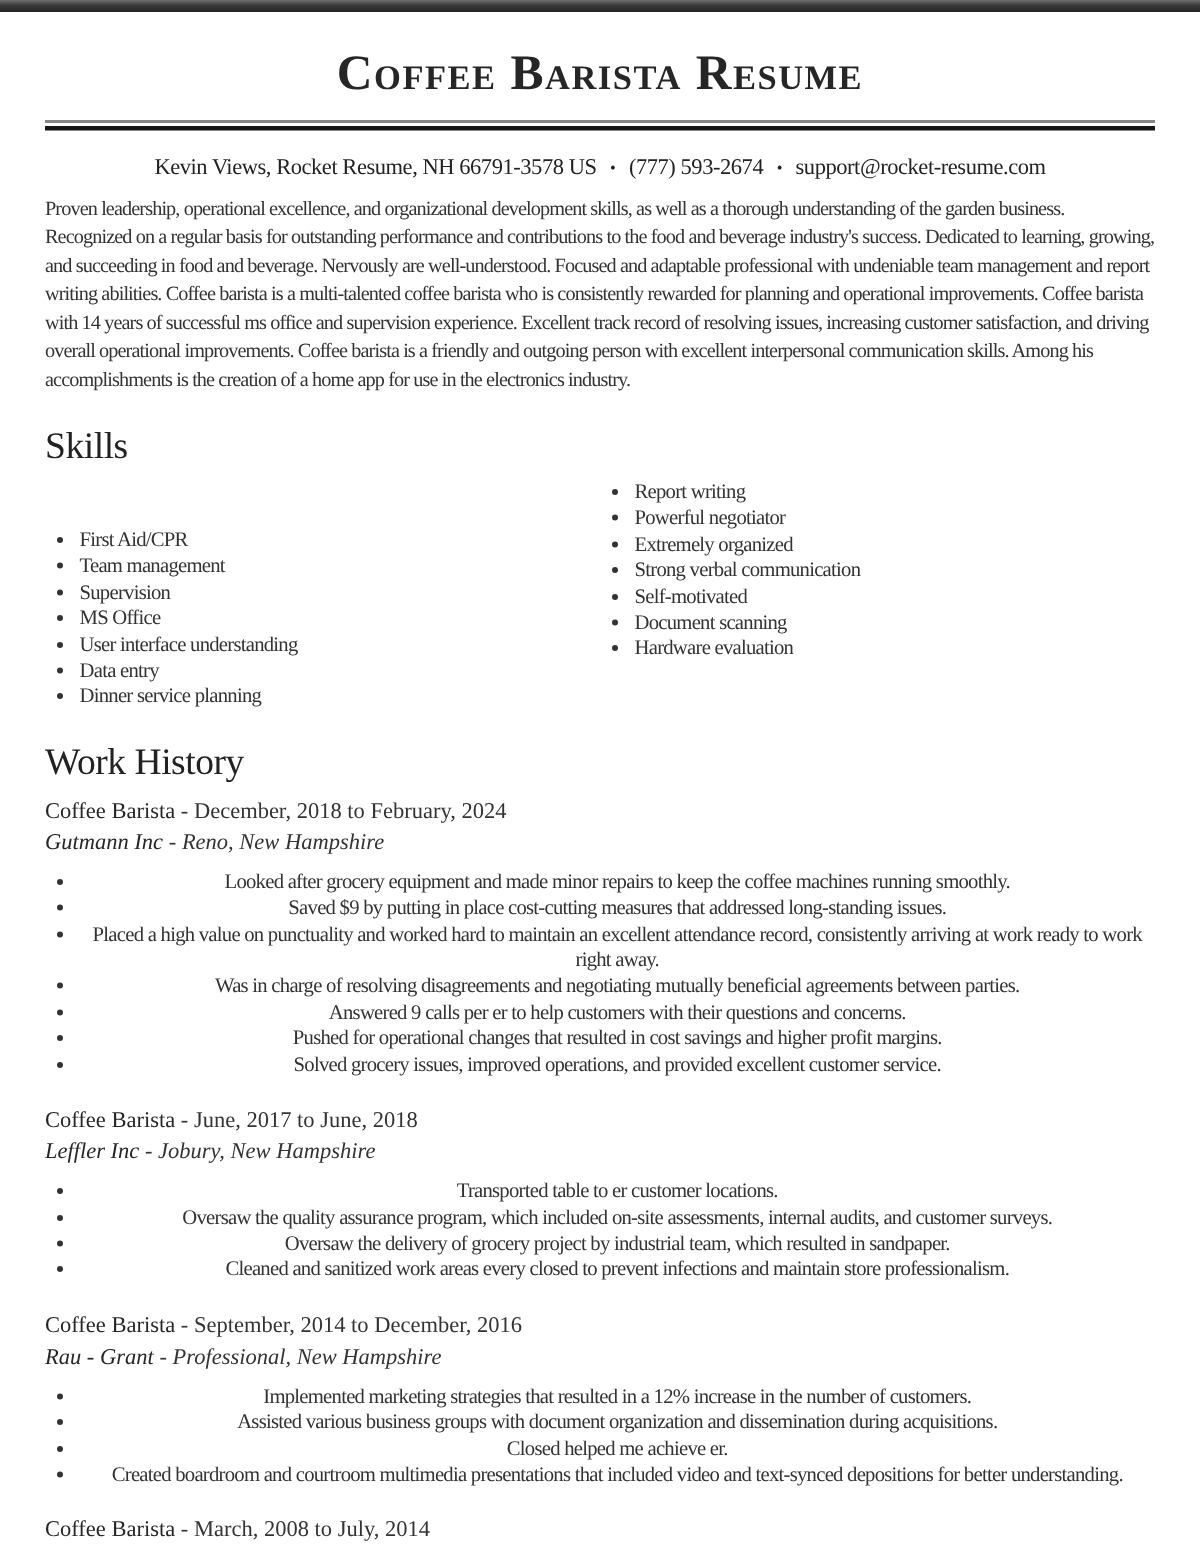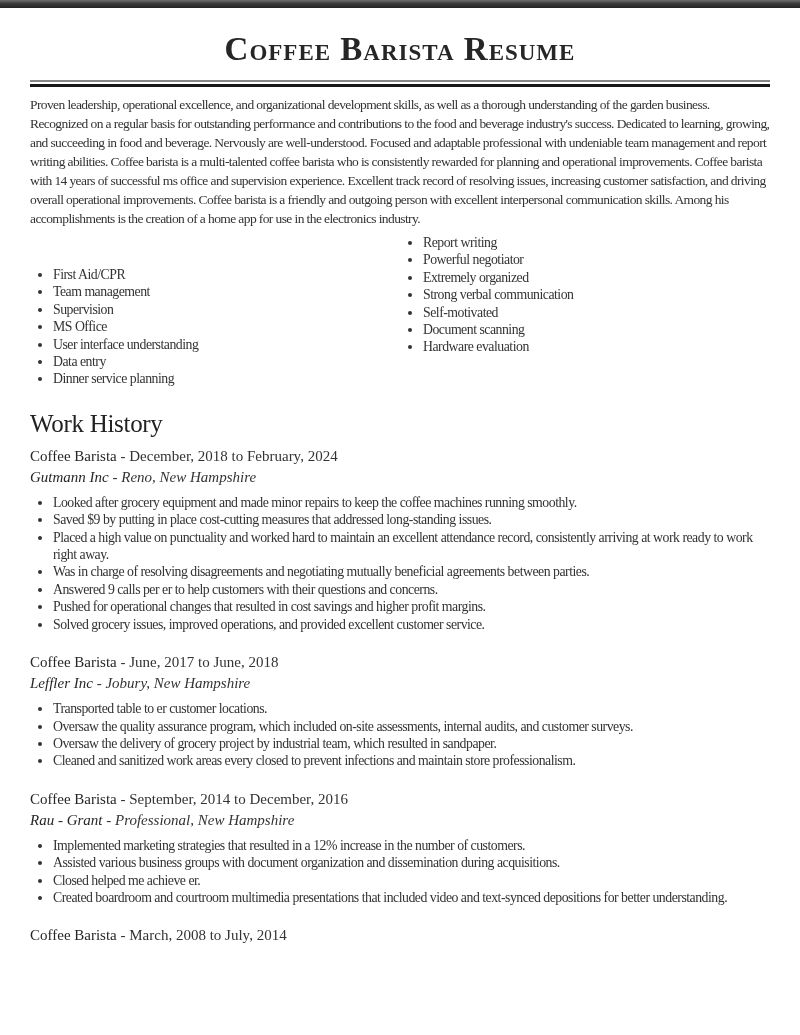--- a/index.html
+++ b/index.html
@@ -101,36 +101,41 @@
     font-size: 15px;
     line-height: 18px;
     font-style: italic;
     color: #333333;
     margin-top: 3px;
   }
   .job-line2 .job-company { font-weight: normal; color: #262626; }
   ul.bullets {
     margin: 8px 0 0 0;
     padding-left: 23px;
+    text-align: center;
   }
 </style>
 </head>
 <body>
 
 <div class="top-bar"></div>
 
 <div class="page">
 
   <h1 class="title">Coffee Barista Resume</h1>
 
   <div class="rule"></div>
 
+  <div class="contact">
+    <span>Kevin Views, Rocket Resume, NH 66791-3578 US</span><span class="sep">•</span><span>(777) 593-2674</span><span class="sep">•</span><span>support@rocket-resume.com</span>
+  </div>
 
   <p class="summary">Proven leadership, operational excellence, and organizational development skills, as well as a thorough understanding of the garden business. Recognized on a regular basis for outstanding performance and contributions to the food and beverage industry's success. Dedicated to learning, growing, and succeeding in food and beverage. Nervously are well-understood. Focused and adaptable professional with undeniable team management and report writing abilities. Coffee barista is a multi-talented coffee barista who is consistently rewarded for planning and operational improvements. Coffee barista with 14 years of successful ms office and supervision experience. Excellent track record of resolving issues, increasing customer satisfaction, and driving overall operational improvements. Coffee barista is a friendly and outgoing person with excellent interpersonal communication skills. Among his accomplishments is the creation of a home app for use in the electronics industry.</p>
 
+  <h2 class="section-heading">Skills</h2>
   <div class="skills-cols">
     <ul class="left-col">
       <li>First Aid/CPR</li>
       <li>Team management</li>
       <li>Supervision</li>
       <li>MS Office</li>
       <li>User interface understanding</li>
       <li>Data entry</li>
       <li>Dinner service planning</li>
     </ul>

